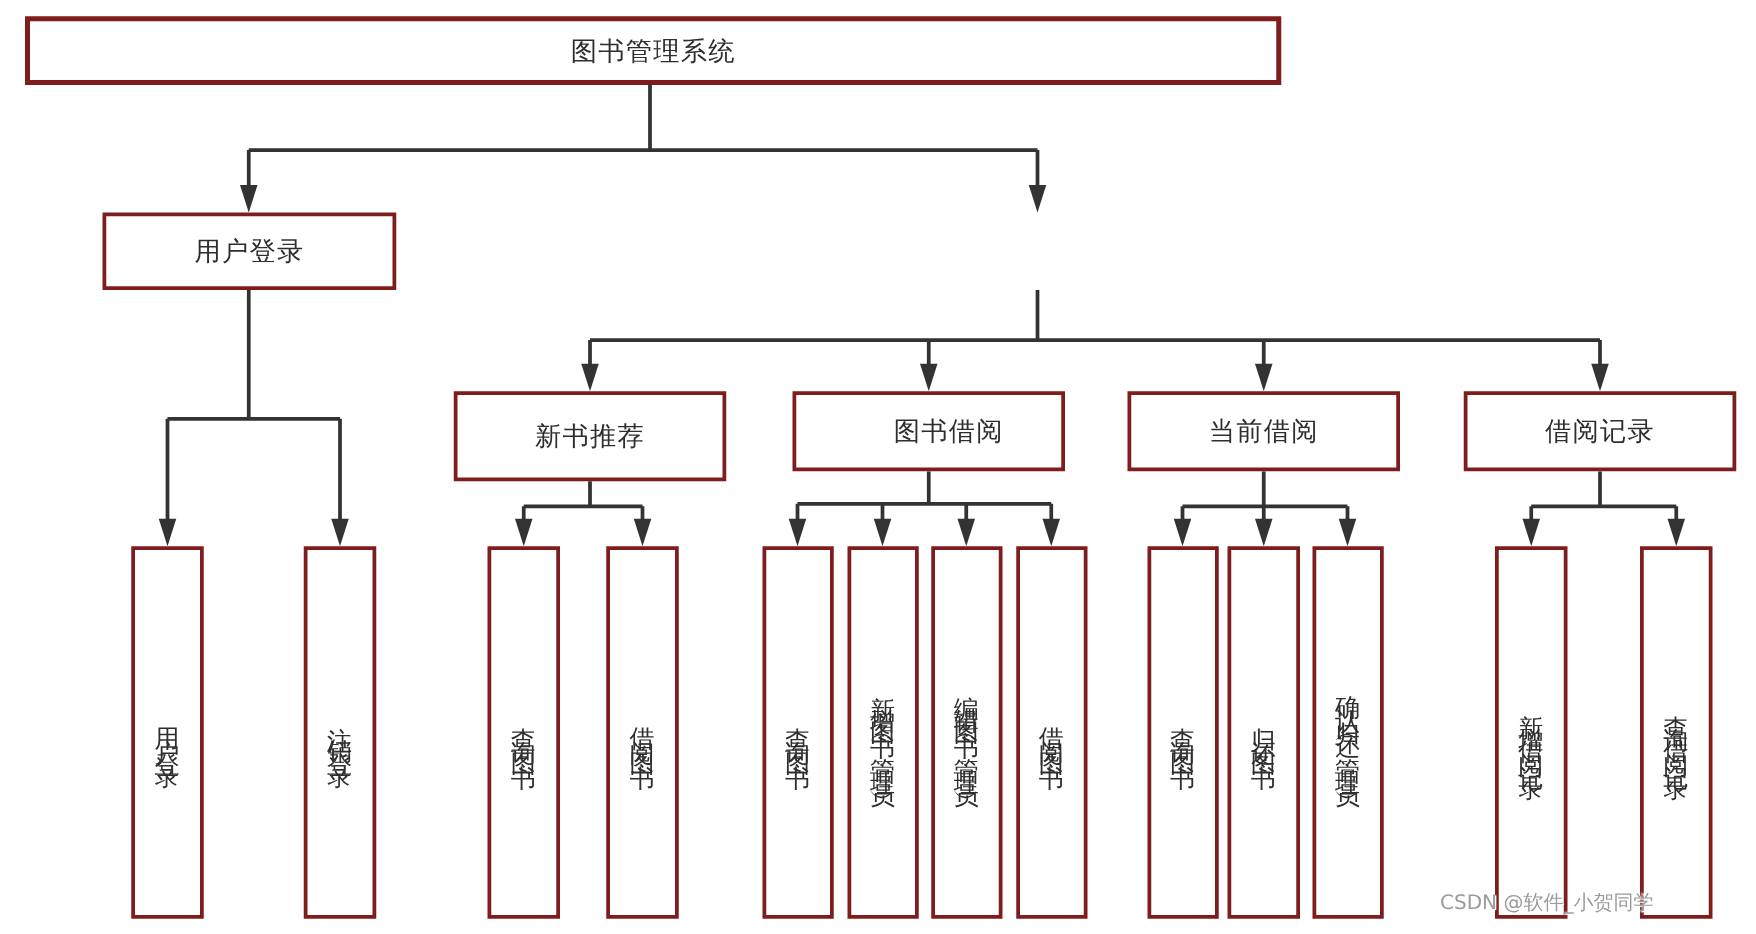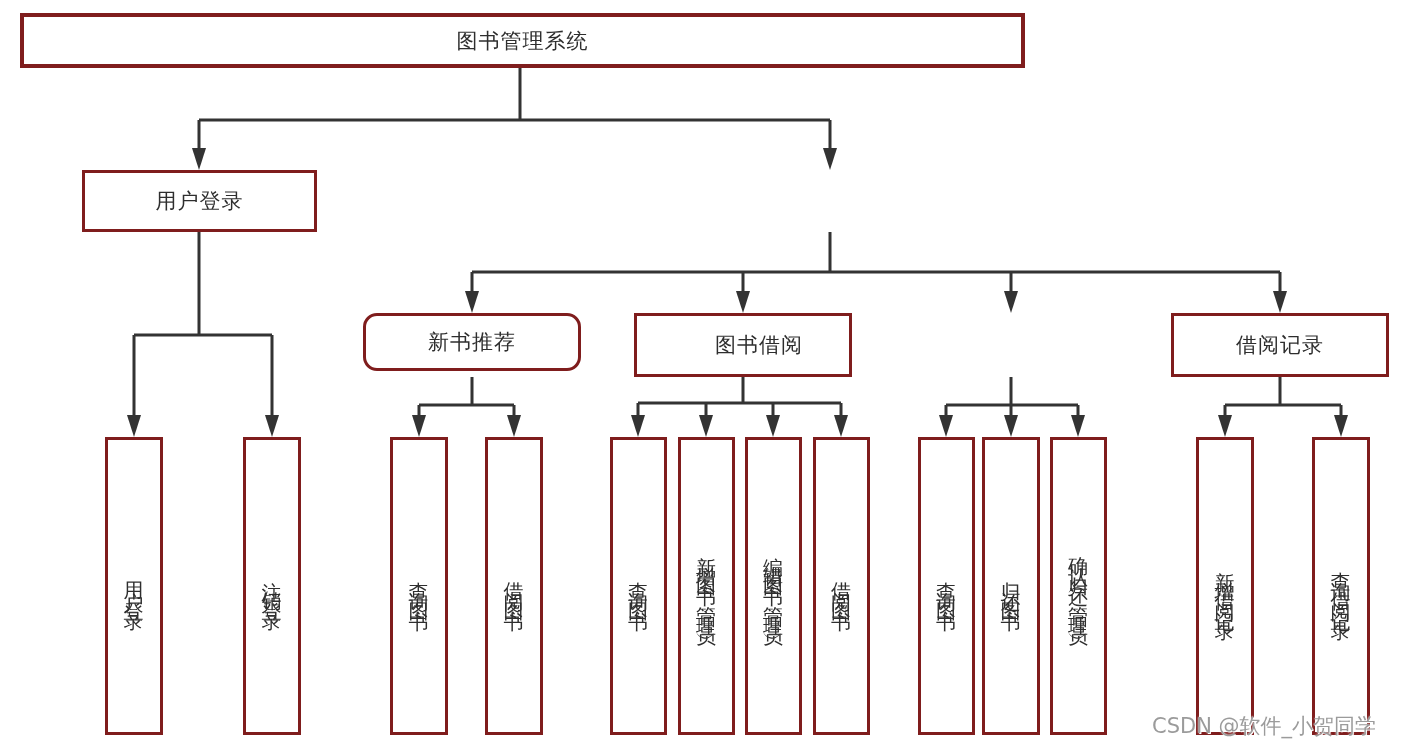--- a/index.html
+++ b/index.html
@@ -42,21 +42,21 @@
     letter-spacing: 10px;
     color: #2e2e2e;
     line-height: 1;
     white-space: nowrap;
   }
   .watermark {
     position: absolute;
     left: 1152px;
     top: 712px;
     width: 253px;
-    font-size: 21px;
+    font-size: 16px;
     color: #9b9b9b;
     text-shadow: 0 0 2px #ffffff, 1px 1px 0 #ffffff;
     white-space: nowrap;
     z-index: 3;
   }
 </style>
 </head>
 <body>
 
 <div class="canvas">
@@ -102,25 +102,28 @@
   </svg>
 
   <div class="node root" style="left:20px; top:13px; width:1005px; height:55px;">
     <span class="hlabel">图书管理系统</span>
   </div>
 
   <div class="node" style="left:82px; top:170px; width:235px; height:62px;">
     <span class="hlabel">用户登录</span>
   </div>
 
-  <div class="node" style="left:363px; top:313px; width:218px; height:58px;border-radius:14px;">
+  <div class="node" style="left:363px; top:313px; width:218px; height:72px;">
     <span class="hlabel">新书推荐</span>
   </div>
   <div class="node" style="left:634px; top:313px; width:218px; height:64px;padding-left:32px;">
     <span class="hlabel">图书借阅</span>
+  </div>
+  <div class="node" style="left:902px; top:313px; width:218px; height:64px;">
+    <span class="hlabel">当前借阅</span>
   </div>
   <div class="node" style="left:1171px; top:313px; width:218px; height:64px;">
     <span class="hlabel">借阅记录</span>
   </div>
 
   <div class="node" style="left:105px; top:437px; width:58px; height:298px;">
     <span class="vlabel">用户登录</span>
   </div>
   <div class="node" style="left:243px; top:437px; width:58px; height:298px;">
     <span class="vlabel">注销登录</span>

